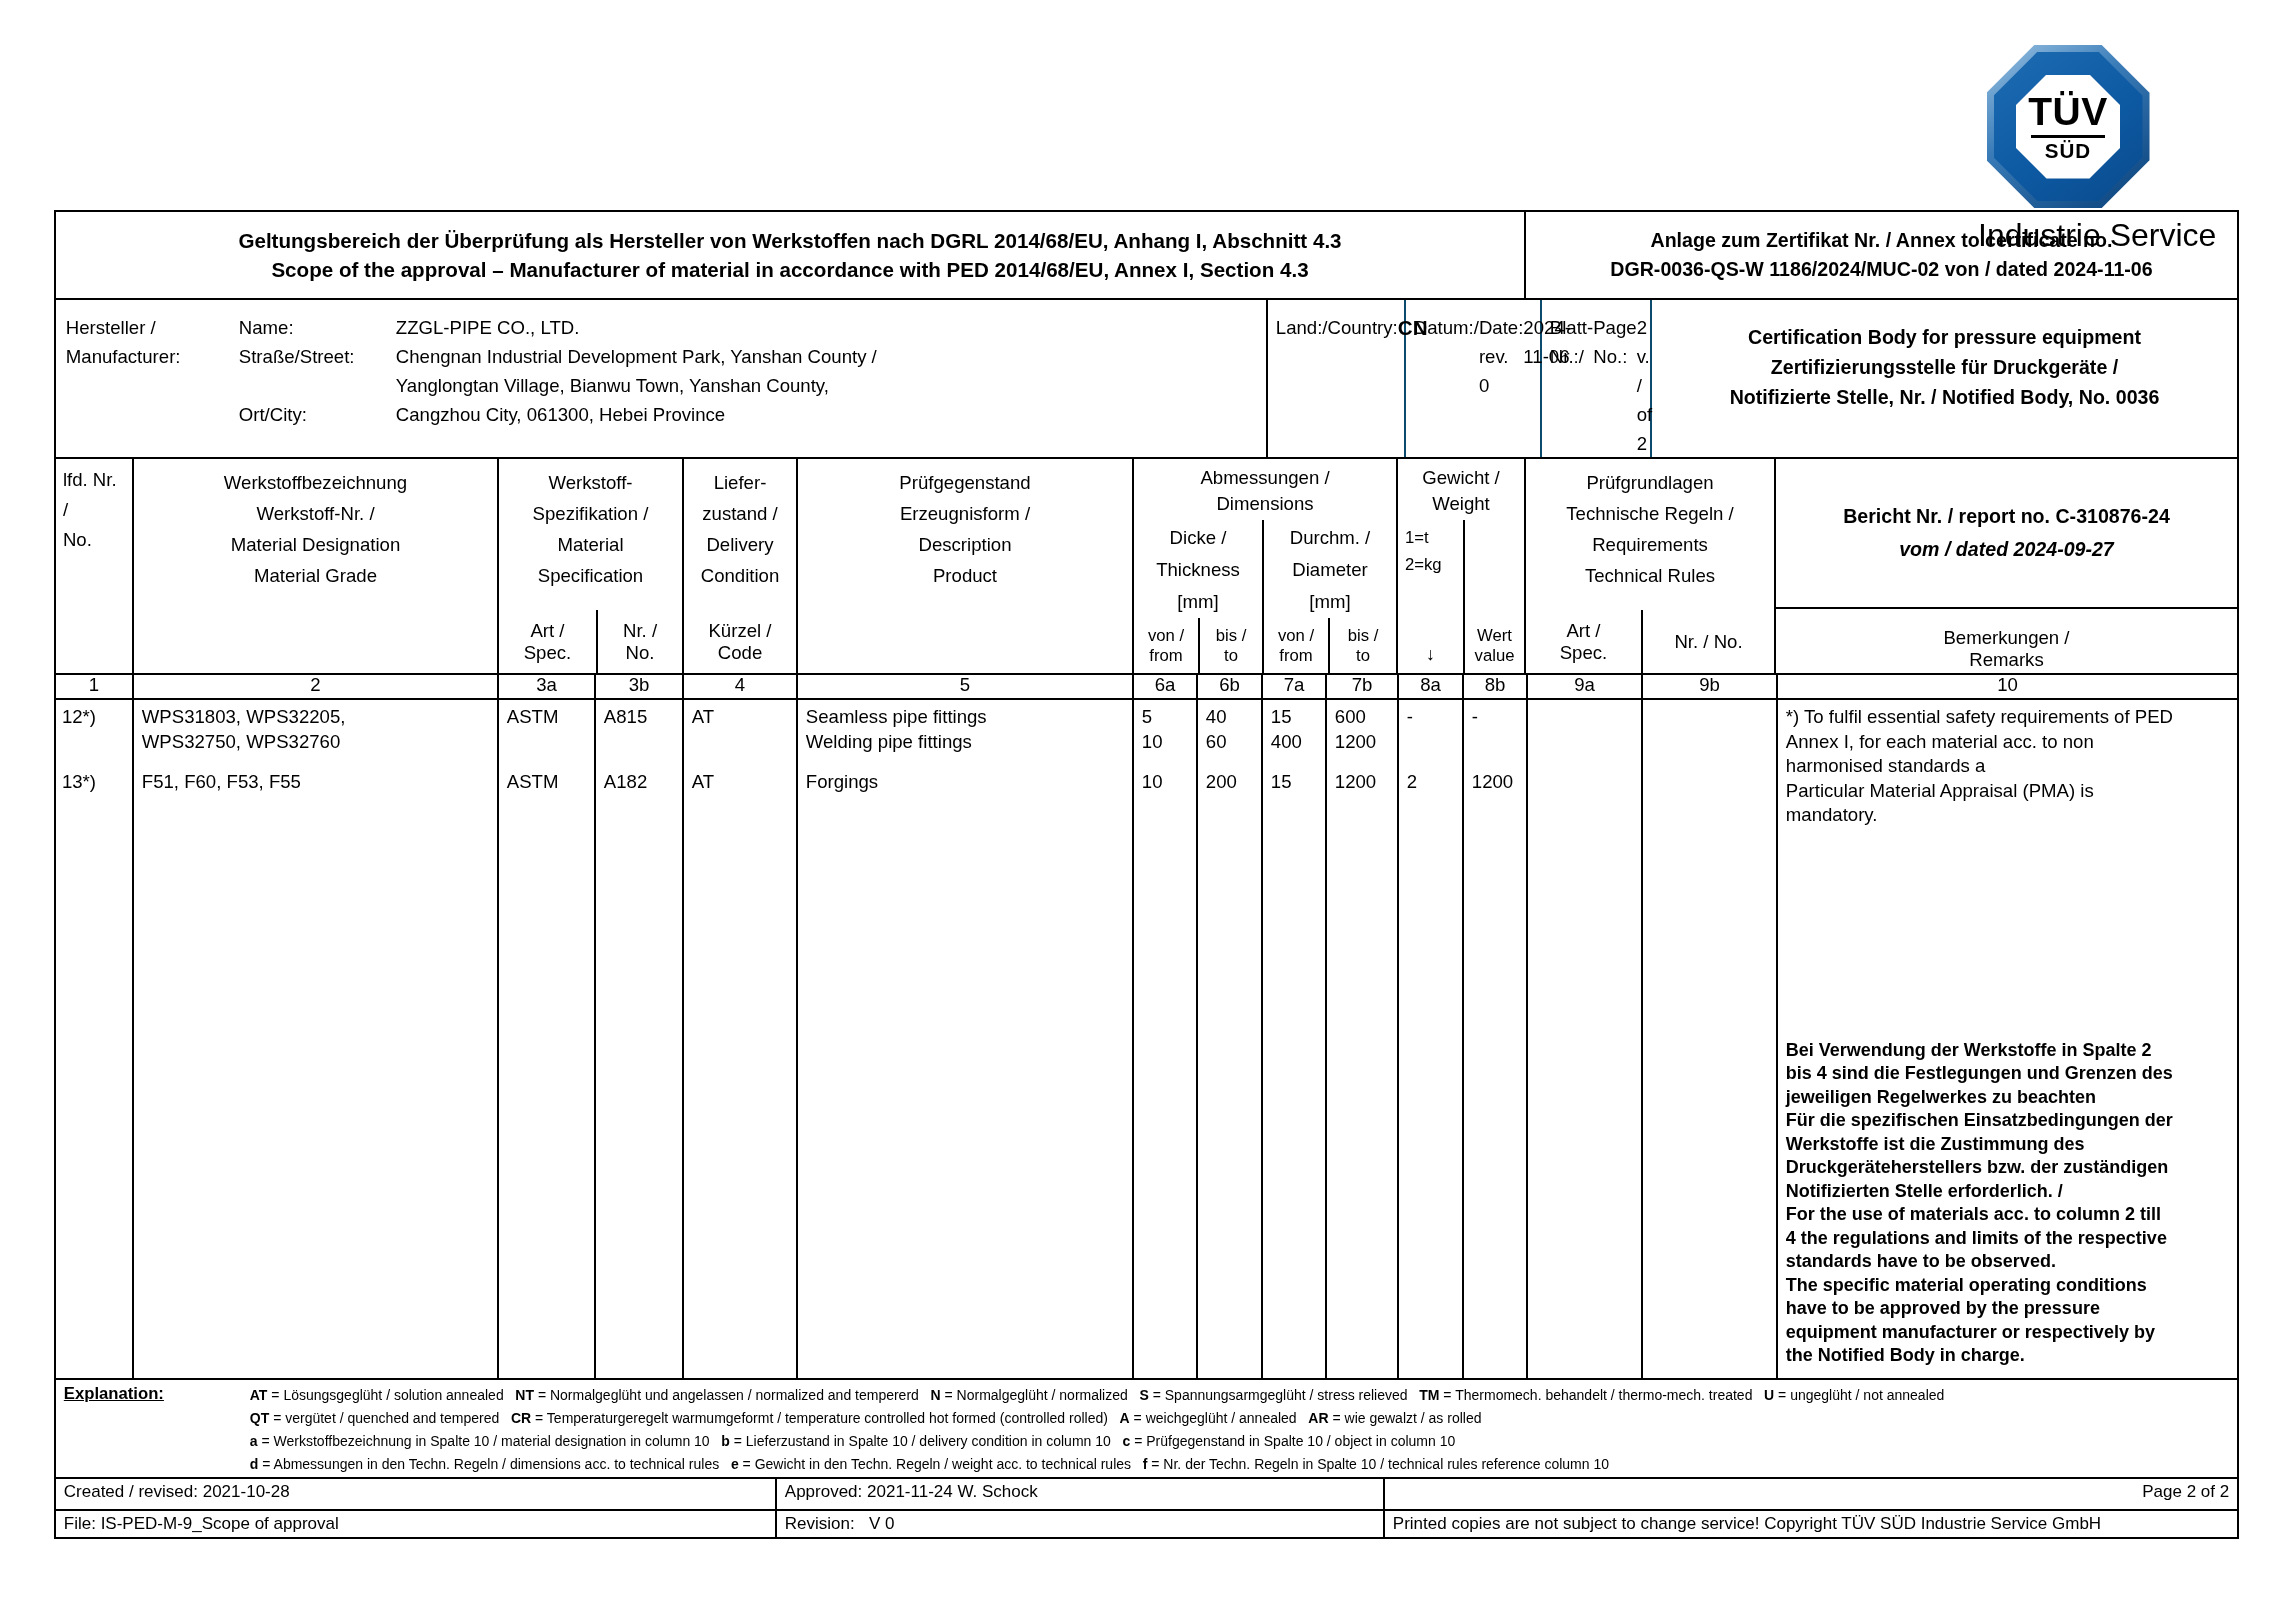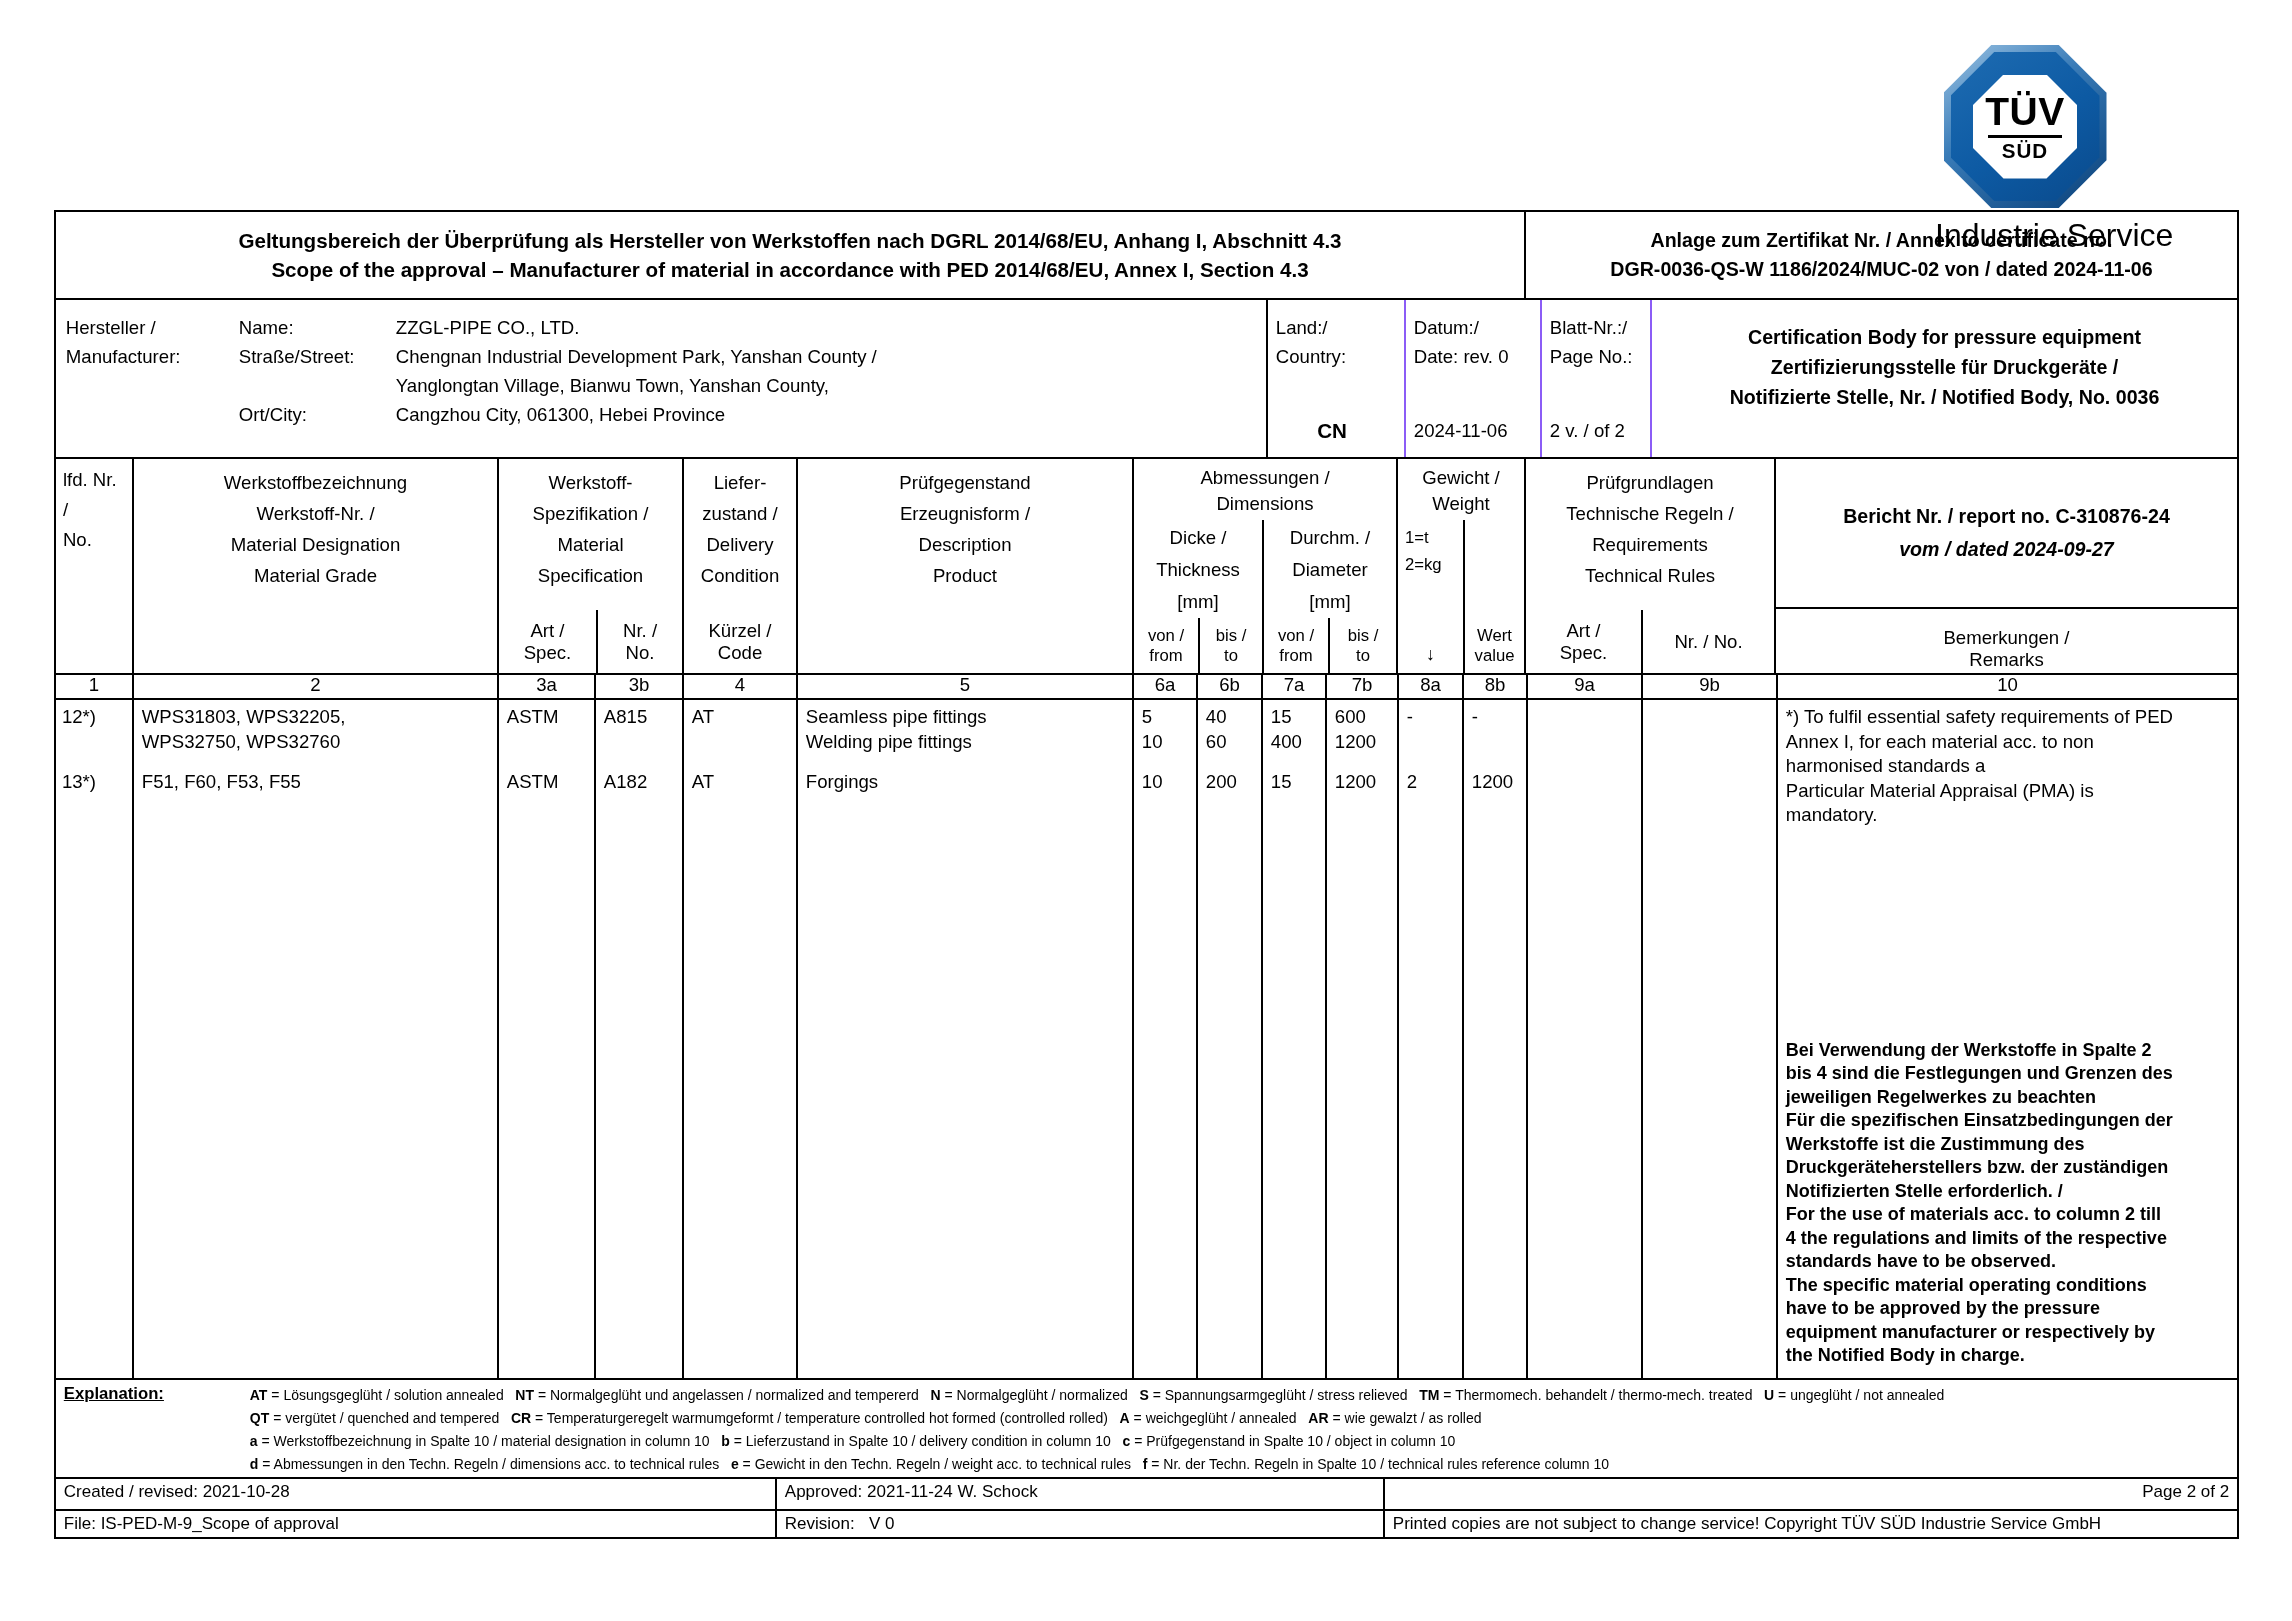--- a/index.html
+++ b/index.html
@@ -1,21 +1,21 @@
 <!DOCTYPE html>
 <html><head>
 <meta charset="utf-8">
 <style>
   html,body { margin:0; padding:0; background:#fff; }
   body { width:2293px; height:1621px; position:relative; font-family:"Liberation Sans", sans-serif; color:#000; }
   .pre { white-space:pre-line; }
   .bl { border-left:2px solid #000; }
 
   
-  .logo { position:absolute; left:1935px; top:45px; width:180px; }
+  .logo { position:absolute; left:1978px; top:45px; width:180px; }
   .oct { clip-path:polygon(29.3% 0,70.7% 0,100% 29.3%,100% 70.7%,70.7% 100%,29.3% 100%,0 70.7%,0 29.3%); }
   .octagon-rim { width:163px; height:163px; margin:0 auto; background:linear-gradient(145deg,#9cc4e4 0%,#3a7cb8 40%,#083f78 100%); display:flex; align-items:center; justify-content:center; }
   .octagon-core { width:149px; height:149px; background:linear-gradient(145deg,#1e6cb2 0%,#0d5aa3 55%,#0a4a8c 100%); display:flex; align-items:center; justify-content:center; }
   .octagon-white { width:104px; height:104px; background:#fff; display:flex; flex-direction:column; align-items:center; justify-content:center; }
   .tuv-text { font-weight:bold; font-size:39px; line-height:1; letter-spacing:0.5px; }
   .tuv-rule { width:74px; border-top:3.9px solid #000; margin:3.9px 0 2.9px; }
   .sud-text { font-weight:bold; font-size:20.6px; line-height:1; letter-spacing:1px; }
   .logo-caption { margin-top:8.8px; font-size:32px; text-align:center; white-space:nowrap; }
 
   
@@ -27,21 +27,21 @@
   .title-main { width:1470px; border-right:2px solid #000; display:flex; flex-direction:column; justify-content:center; align-items:center; font-weight:bold; font-size:20.6px; line-height:29px; text-align:center; }
   .title-annex { flex:1; display:flex; flex-direction:column; justify-content:center; align-items:center; font-weight:bold; font-size:19.6px; line-height:29px; text-align:center; }
 
   
   .info-row { height:159px; border-top:2px solid #000; display:flex; font-size:18.6px; }
   .info-main { width:1212px; border-right:2px solid #000; display:flex; padding:12.7px 0 0 9.8px; }
   .info-who { width:173px; line-height:29px; }
   .info-keys { width:157px; line-height:29px; }
   .info-keys div, .info-vals div { height:29px; }
   .info-vals { flex:1; line-height:29px; }
-  .info-cell { border-right:2px solid #8b5cf6; display:flex; flex-direction:column; padding:12.7px 3.9px 11.8px 7.8px; line-height:29px; }
+  .info-cell { border-right:2px solid #0c4a6e; display:flex; flex-direction:row; padding:12.7px 3.9px 11.8px 7.8px; line-height:29px; }
   .info-land { width:138px; }
   .info-datum { width:136px; }
   .info-blatt { width:110px; }
   .spacer { flex:1; }
   .country-value { font-weight:bold; font-size:20.6px; text-align:center; padding-right:11.8px; }
   .info-zert { flex:1; text-align:center; font-weight:bold; font-size:19.6px; line-height:30px; padding-top:21.6px; }
 
   
   .thead { height:216px; border-top:2px solid #000; display:grid; grid-template-columns:78px 365px 185px 114px 336px 264px 128px 250px 1fr; font-size:18.6px; text-align:center; }
   .h { border-right:2px solid #000; display:flex; flex-direction:column; }

